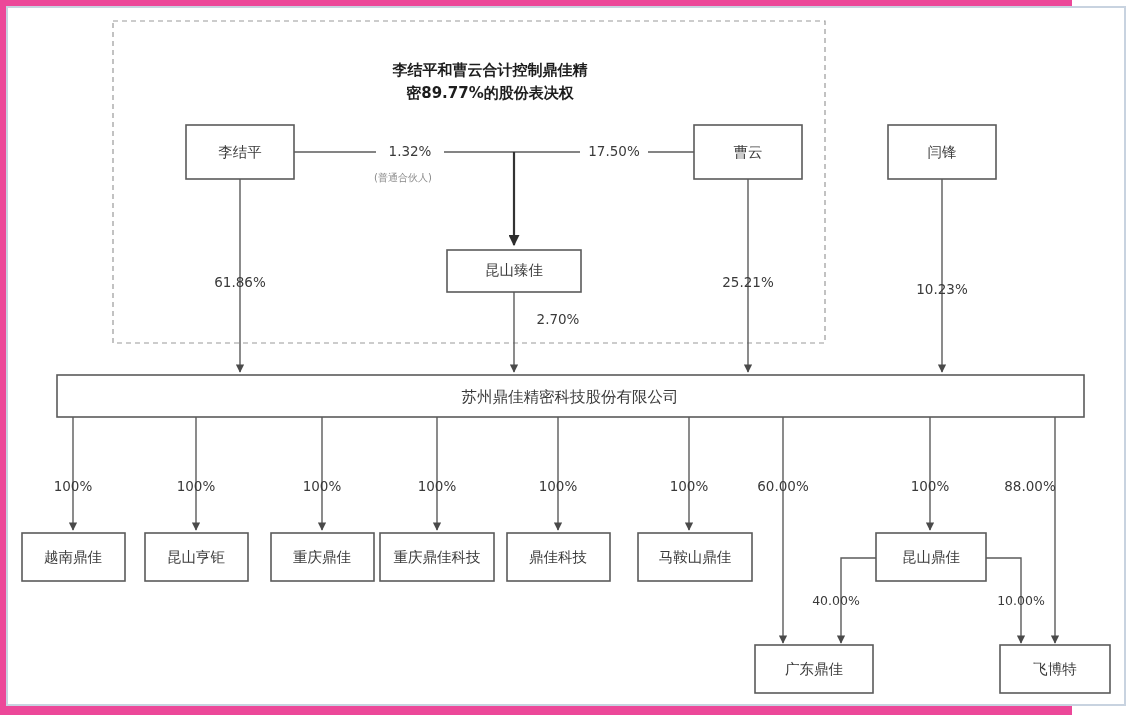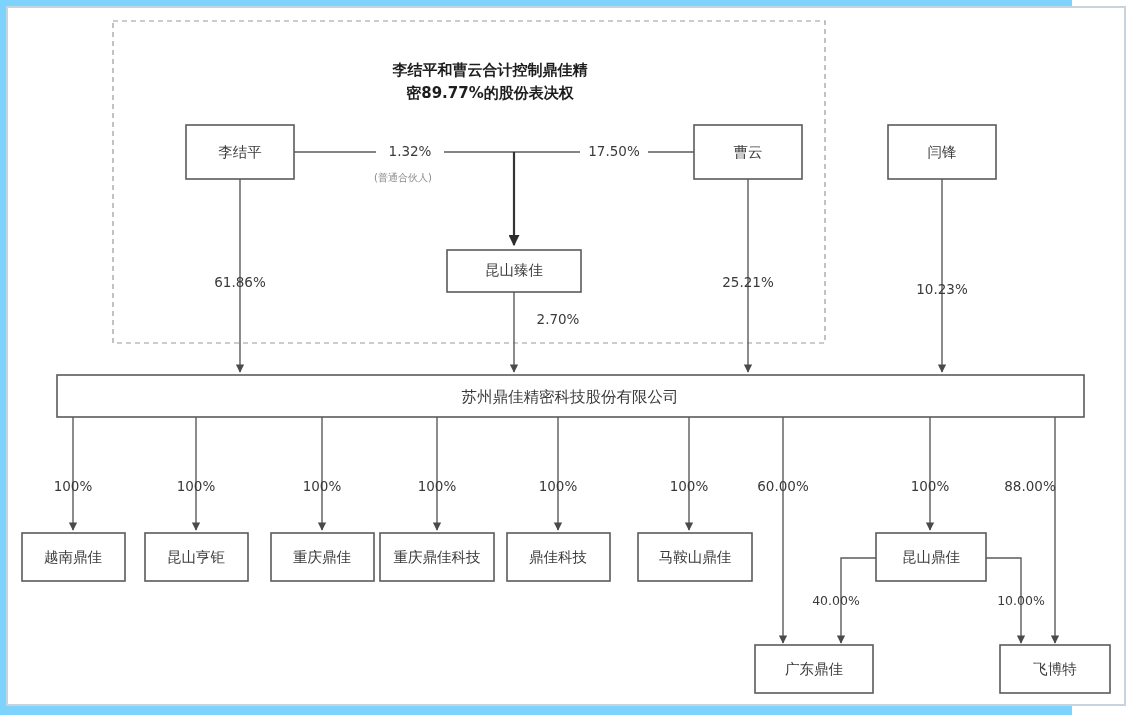--- a/index.html
+++ b/index.html
@@ -10,21 +10,21 @@
   body {
     width: 1134px;
     height: 715px;
     font-family: "DejaVu Sans", "Liberation Sans", sans-serif;
     overflow: hidden;
   }
   #canvas {
     position: relative;
     width: 1072px;
     height: 715px;
-    background: #7dd3fc;
+    background: #ec4899;
     box-sizing: border-box;
   }
   .frame {
     position: absolute;
     left: 6px;
     top: 6px;
     width: 1120px;
     height: 700px;
     border: 2px solid #c8d3e0;
     box-sizing: border-box;

